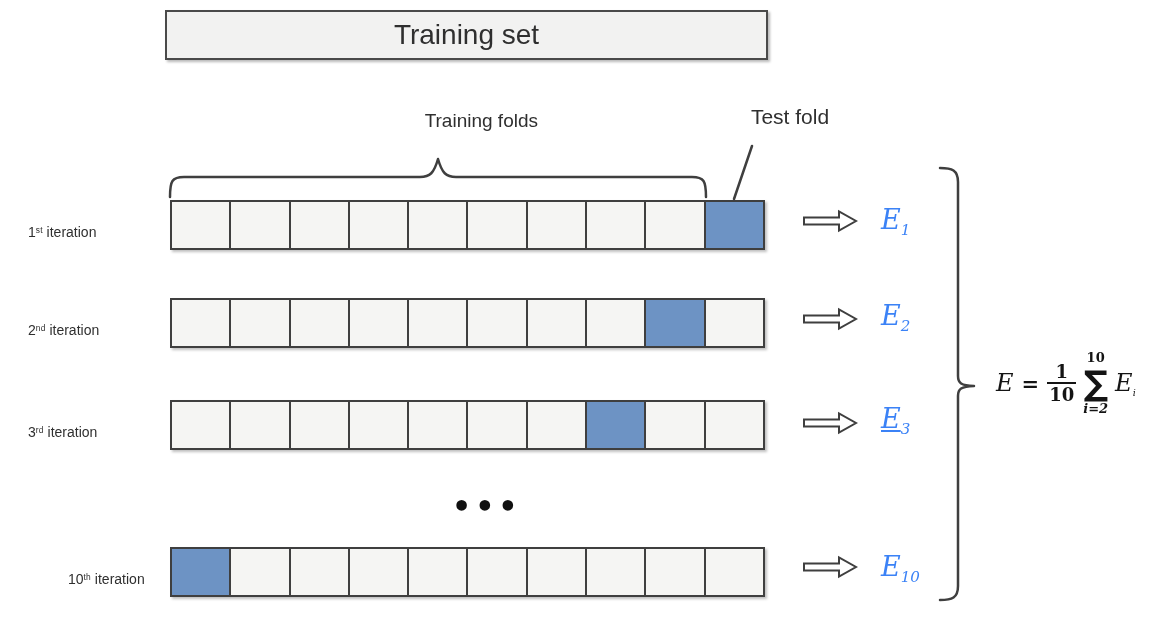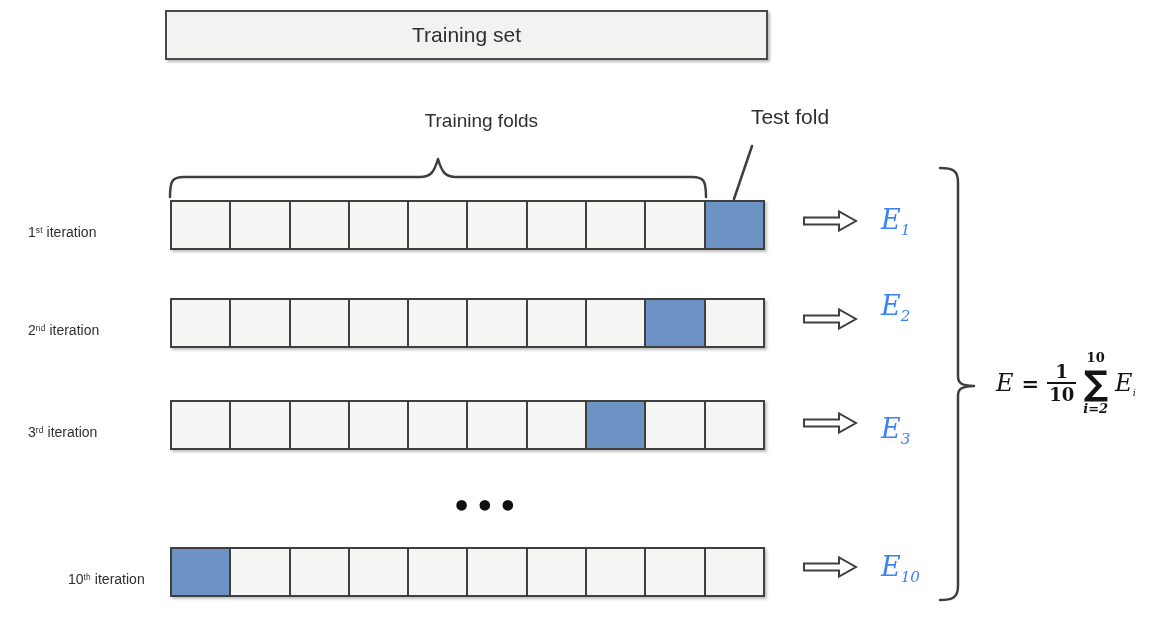--- a/index.html
+++ b/index.html
@@ -14,21 +14,21 @@
     font-family:"Liberation Sans",sans-serif;color:var(--text);
   }
   .abs{position:absolute;}
 
   
   .training-set-box{
     left:165px;top:10px;width:603px;height:50px;box-sizing:border-box;
     border:2.5px solid #4a4a4a;background:#f2f2f1;
     display:flex;align-items:center;justify-content:center;
     box-shadow:1.5px 2px 2.5px rgba(0,0,0,0.28);
-    font-size:21px;
+    font-size:28px;
   }
 
   
   .training-folds-label{left:338px;top:110px;width:200px;text-align:right;font-size:19px;}
   .test-fold-label{left:735px;top:105px;width:110px;text-align:center;font-size:21px;}
   .iter-label{left:28px;width:140px;height:26px;line-height:36px;font-size:14px;}
   .iter-label sup{font-size:0.6em;vertical-align:0.5em;letter-spacing:0.2px;}
 
   
   .fold-row{
@@ -128,21 +128,21 @@
       <div class="fold-cell"></div>
       <div class="fold-cell"></div>
       <div class="fold-cell"></div>
       <div class="fold-cell"></div>
       <div class="fold-cell test-fold"></div>
       <div class="fold-cell"></div>
     </div>
   <svg class="abs block-arrow" style="top:307px;" viewBox="0 0 56 24">
     <path class="arrow-shape" d="M2 8.5 H37 V2.5 L54 12 L37 21.5 V15.5 H2 Z"></path>
   </svg>
-  <div class="abs e-label" style="top:289px;">
+  <div class="abs e-label" style="top:299px;">
     <span>E</span><sub>2</sub>
   </div>
 
   <div class="abs iter-label" style="top:412px;">
     <span>3</span><sup>rd</sup>&nbsp;<span>iteration</span>
   </div>
   <div class="abs fold-row" style="top:400px;">
       <div class="fold-cell"></div>
       <div class="fold-cell"></div>
       <div class="fold-cell"></div>
@@ -150,21 +150,21 @@
       <div class="fold-cell"></div>
       <div class="fold-cell"></div>
       <div class="fold-cell"></div>
       <div class="fold-cell test-fold"></div>
       <div class="fold-cell"></div>
       <div class="fold-cell"></div>
     </div>
   <svg class="abs block-arrow" style="top:411px;" viewBox="0 0 56 24">
     <path class="arrow-shape" d="M2 8.5 H37 V2.5 L54 12 L37 21.5 V15.5 H2 Z"></path>
   </svg>
-  <div class="abs e-label" style="top:412px;">
+  <div class="abs e-label" style="top:402px;text-decoration:underline;">
     <span>E</span><sub>3</sub>
   </div>
 
   <div class="abs ellipsis">•••</div>
 
   <div class="abs iter-label" style="top:559px;margin-left:40px;">
     <span>10</span><sup>th</sup>&nbsp;<span>iteration</span>
   </div>
   <div class="abs fold-row" style="top:547px;">
       <div class="fold-cell test-fold"></div>

